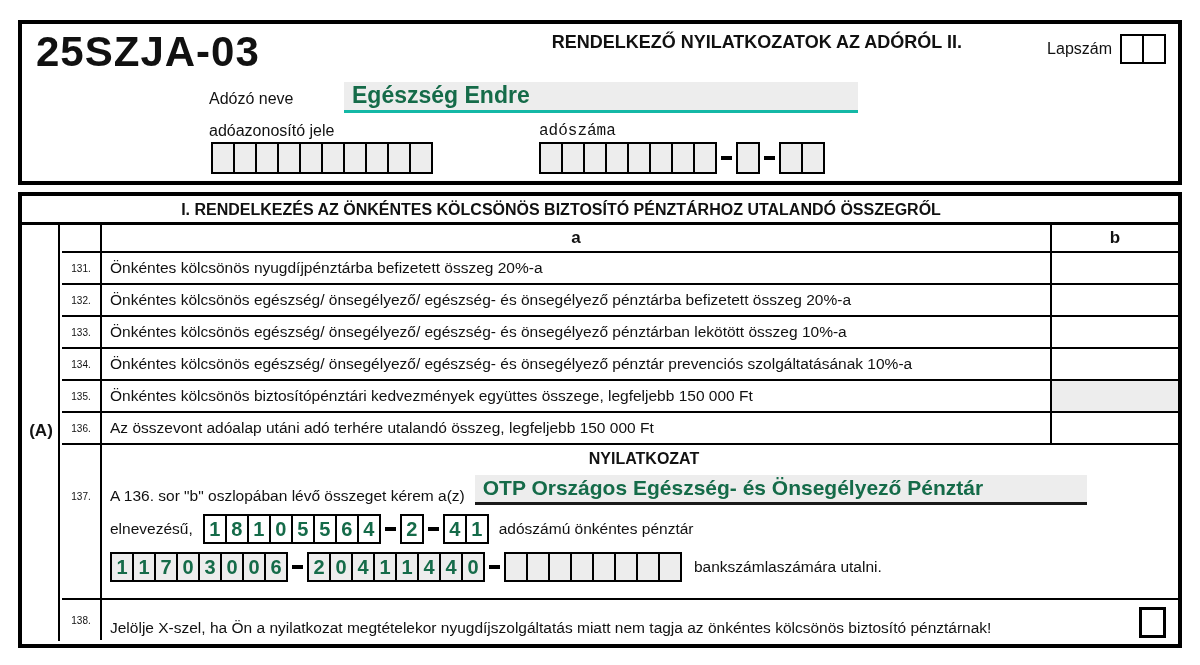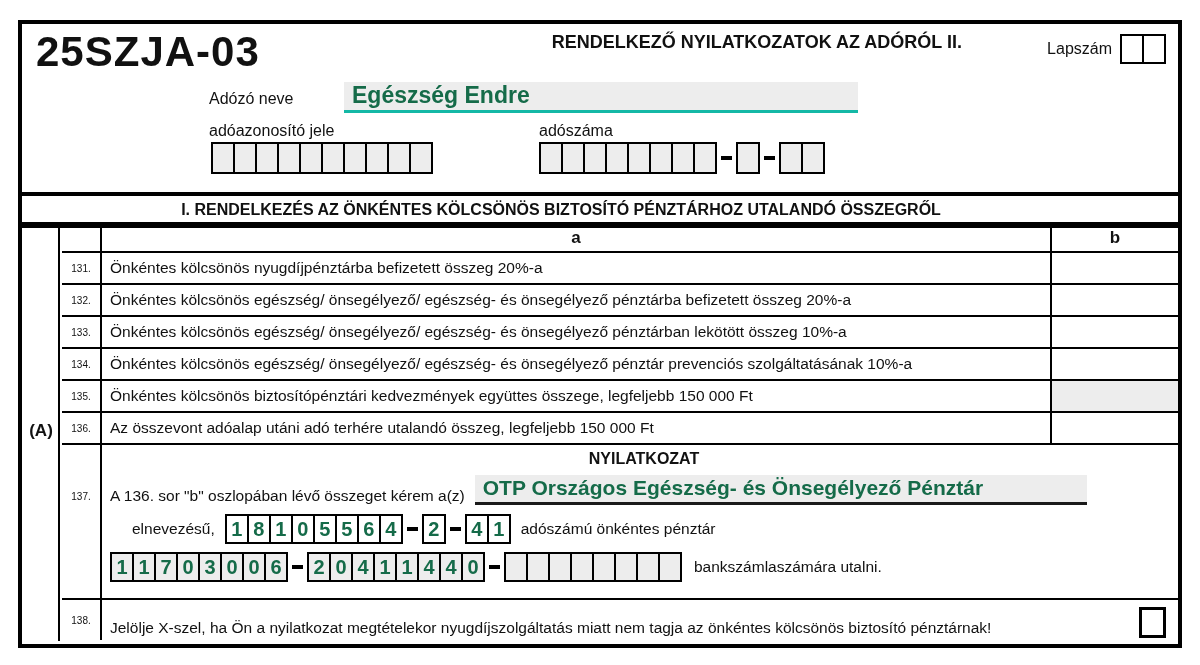--- a/index.html
+++ b/index.html
@@ -10,21 +10,21 @@
   .boxgroup{display:flex;}
   .box{width:24px;height:32px;background:var(--boxfill);border:2px solid #000;box-sizing:border-box;
        display:flex;align-items:center;justify-content:center;
        font-weight:bold;font-size:20px;color:var(--green);}
   .box + .box{margin-left:-2px;}
   .box.white{background:#fff;}
   .box.small{width:24px;height:30px;}
   .dash{width:11px;height:4px;background:#000;margin:0 4px;flex:0 0 auto;}
 
   
-  .header-box{position:absolute;left:18px;top:20px;width:1164px;height:208px;
+  .header-box{position:absolute;left:18px;top:20px;width:1164px;height:165px;
               border:4px solid #000;box-sizing:border-box;}
   .form-code{position:absolute;left:14px;top:4px;font-size:42px;font-weight:bold;letter-spacing:1px;}
   .form-title{position:absolute;left:340px;top:8px;width:600px;text-align:right;
               font-size:18px;font-weight:bold;}
   .lapszam{position:absolute;right:12px;top:10px;display:flex;align-items:center;gap:8px;}
   .lapszam .lbl{font-size:16px;}
   .lapszam .box{height:30px;background:#fff;}
   .field-label{position:absolute;font-size:16px;}
   .name-field{position:absolute;left:322px;top:58px;width:514px;height:31px;background:var(--boxfill);
               border-bottom:3px solid #14b8a6;box-sizing:border-box;
@@ -55,21 +55,21 @@
   
   .row-137{height:155px;}
   .row-137 .num-cell{align-items:flex-start;padding-top:46px;}
   .decl-cell{flex:1;box-sizing:border-box;padding:0 0 0 8px;}
   .decl-heading{text-align:center;font-weight:bold;font-size:16px;margin-top:5px;}
   .decl-line{display:flex;align-items:center;font-size:15.5px;}
   .decl-line1{margin-top:7px;align-items:flex-end;}
   .fund-field{margin-left:10px;width:612px;height:30px;background:var(--boxfill);
               border-bottom:3px solid #1a1a1a;box-sizing:border-box;
               font-size:21px;font-weight:bold;color:var(--green);padding:0 8px;line-height:26px;}
-  .decl-line2{margin-top:9px;margin-left:22px;}
+  .decl-line2{margin-top:9px;}
   .decl-line2 .txt{margin-right:10px;}
   .decl-line2 .suffix{margin-left:10px;}
   .decl-line3{margin-top:8px;}
   .decl-line3 .suffix{margin-left:12px;}
 
   
   .row-138{height:40px;border-bottom:none !important;}
   .r138-label{flex:1;display:flex;align-items:center;padding-left:8px;font-size:15.5px;margin-top:16px;}
   .chkbox{width:27px;height:31px;border:3px solid #000;box-sizing:border-box;background:#fff;
           margin:4px 12px 0 8px;align-self:center;display:flex;align-items:center;justify-content:center;
@@ -102,21 +102,21 @@
         <div class="box"></div>
         <div class="box"></div>
         <div class="box"></div>
         <div class="box"></div>
         <div class="box"></div>
         <div class="box"></div>
         <div class="box"></div>
       </div>
   </div>
 
-  <div class="field-label" style="left:517px;top:98px;">adószáma</div>
+  <div class="field-label" style="left:517px;top:98px;font-family:Liberation Mono, monospace;">adószáma</div>
   <div class="boxrow" style="left:517px;top:118px;">
     <div class="boxgroup">
         <div class="box"></div>
         <div class="box"></div>
         <div class="box"></div>
         <div class="box"></div>
         <div class="box"></div>
         <div class="box"></div>
         <div class="box"></div>
         <div class="box"></div>

